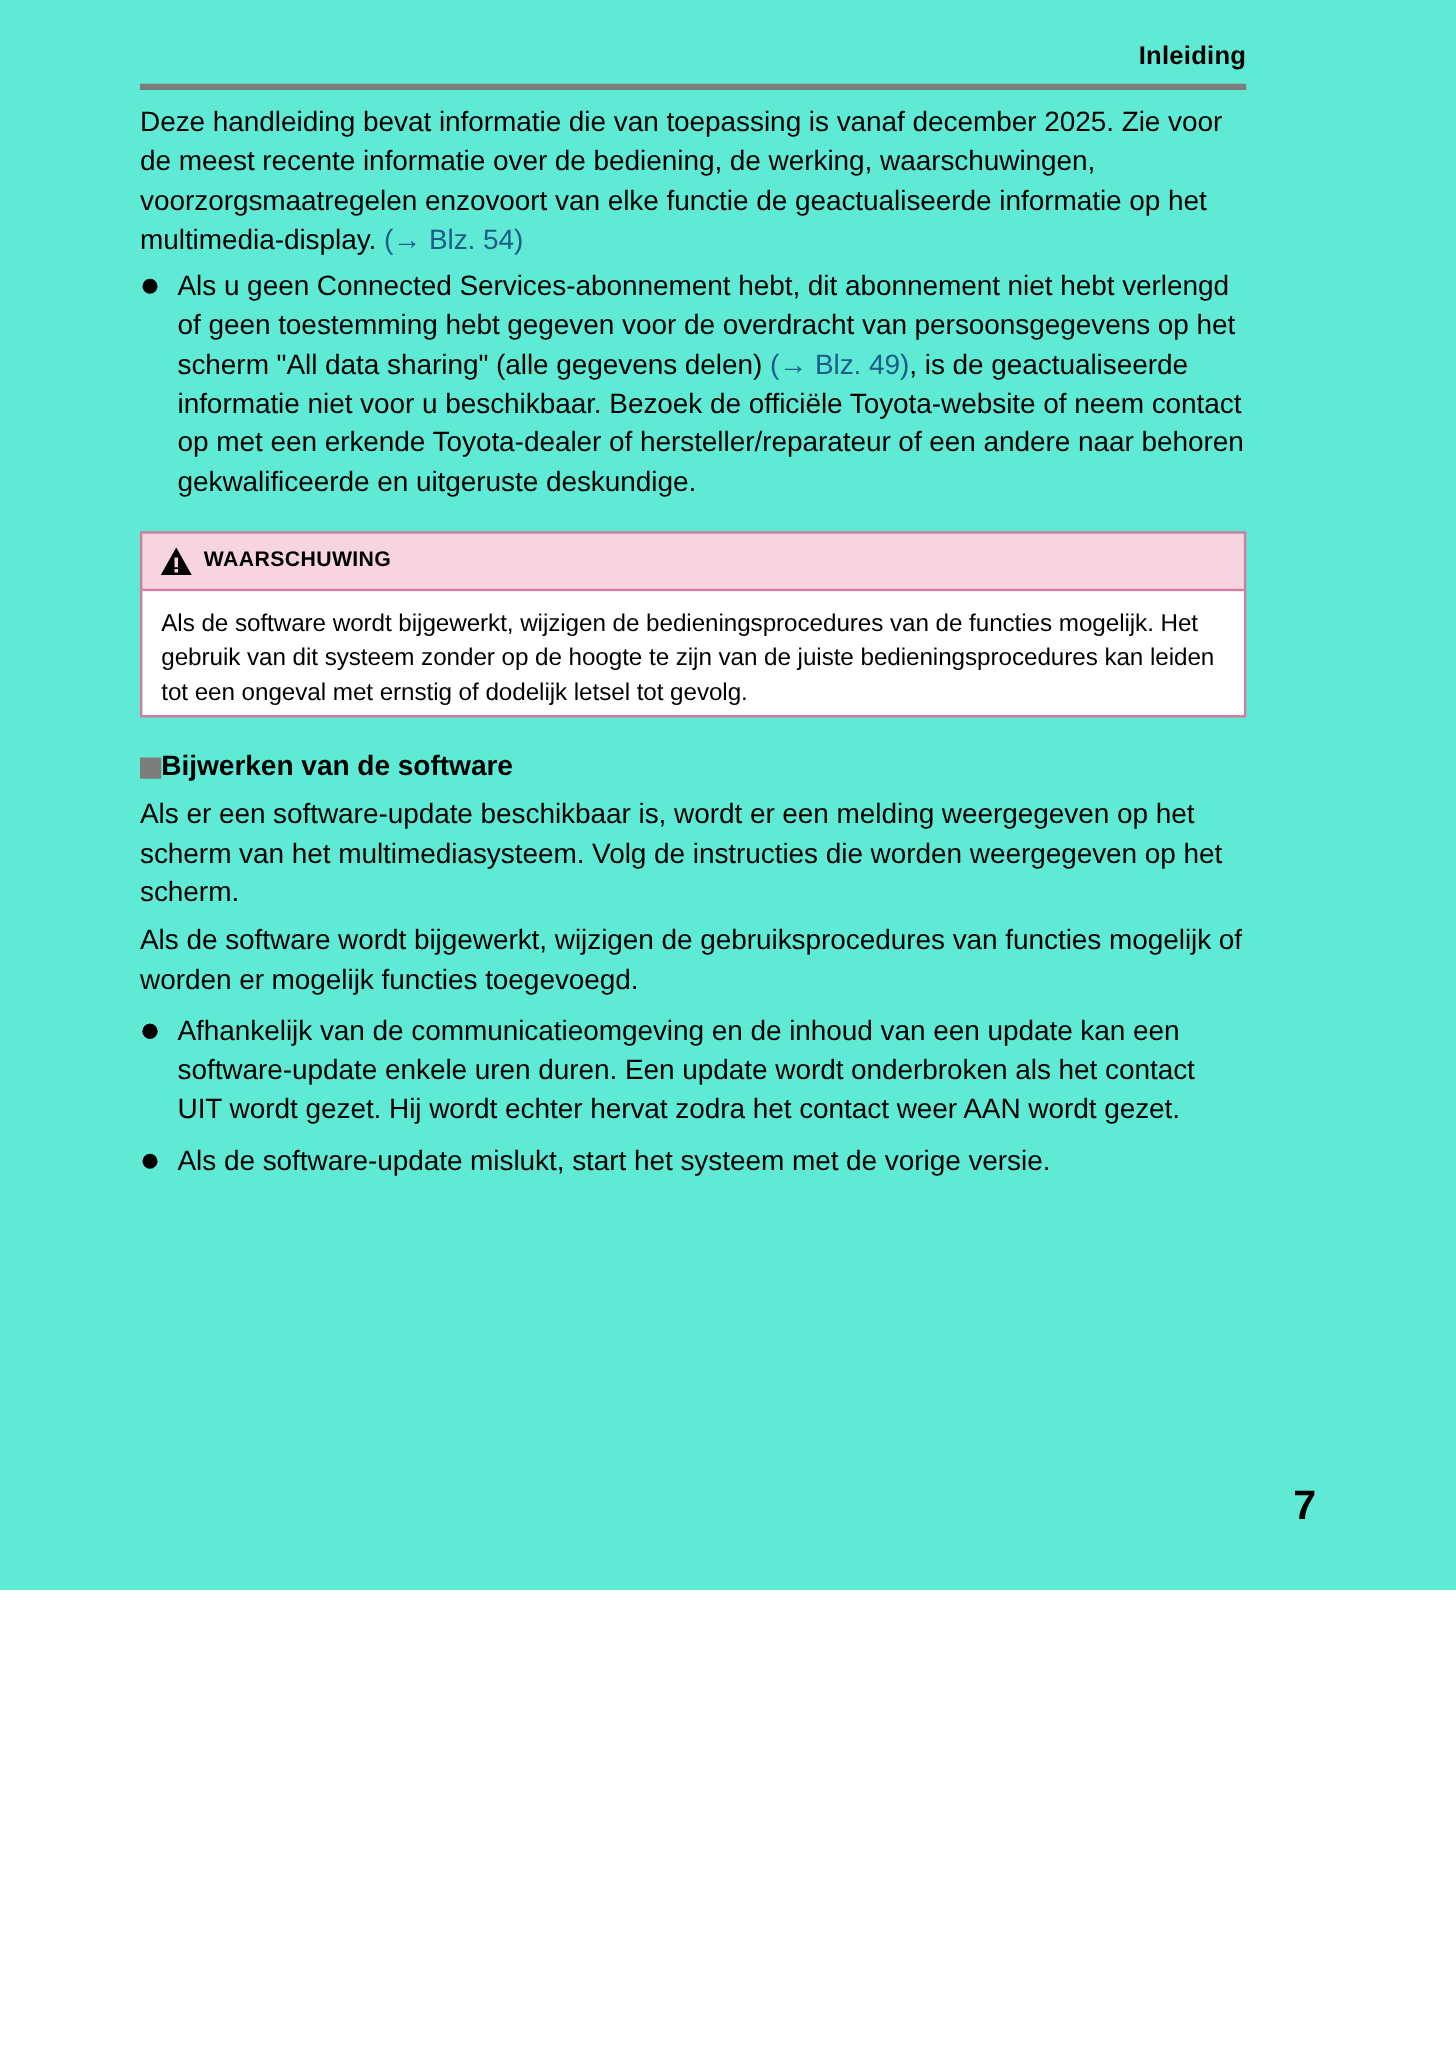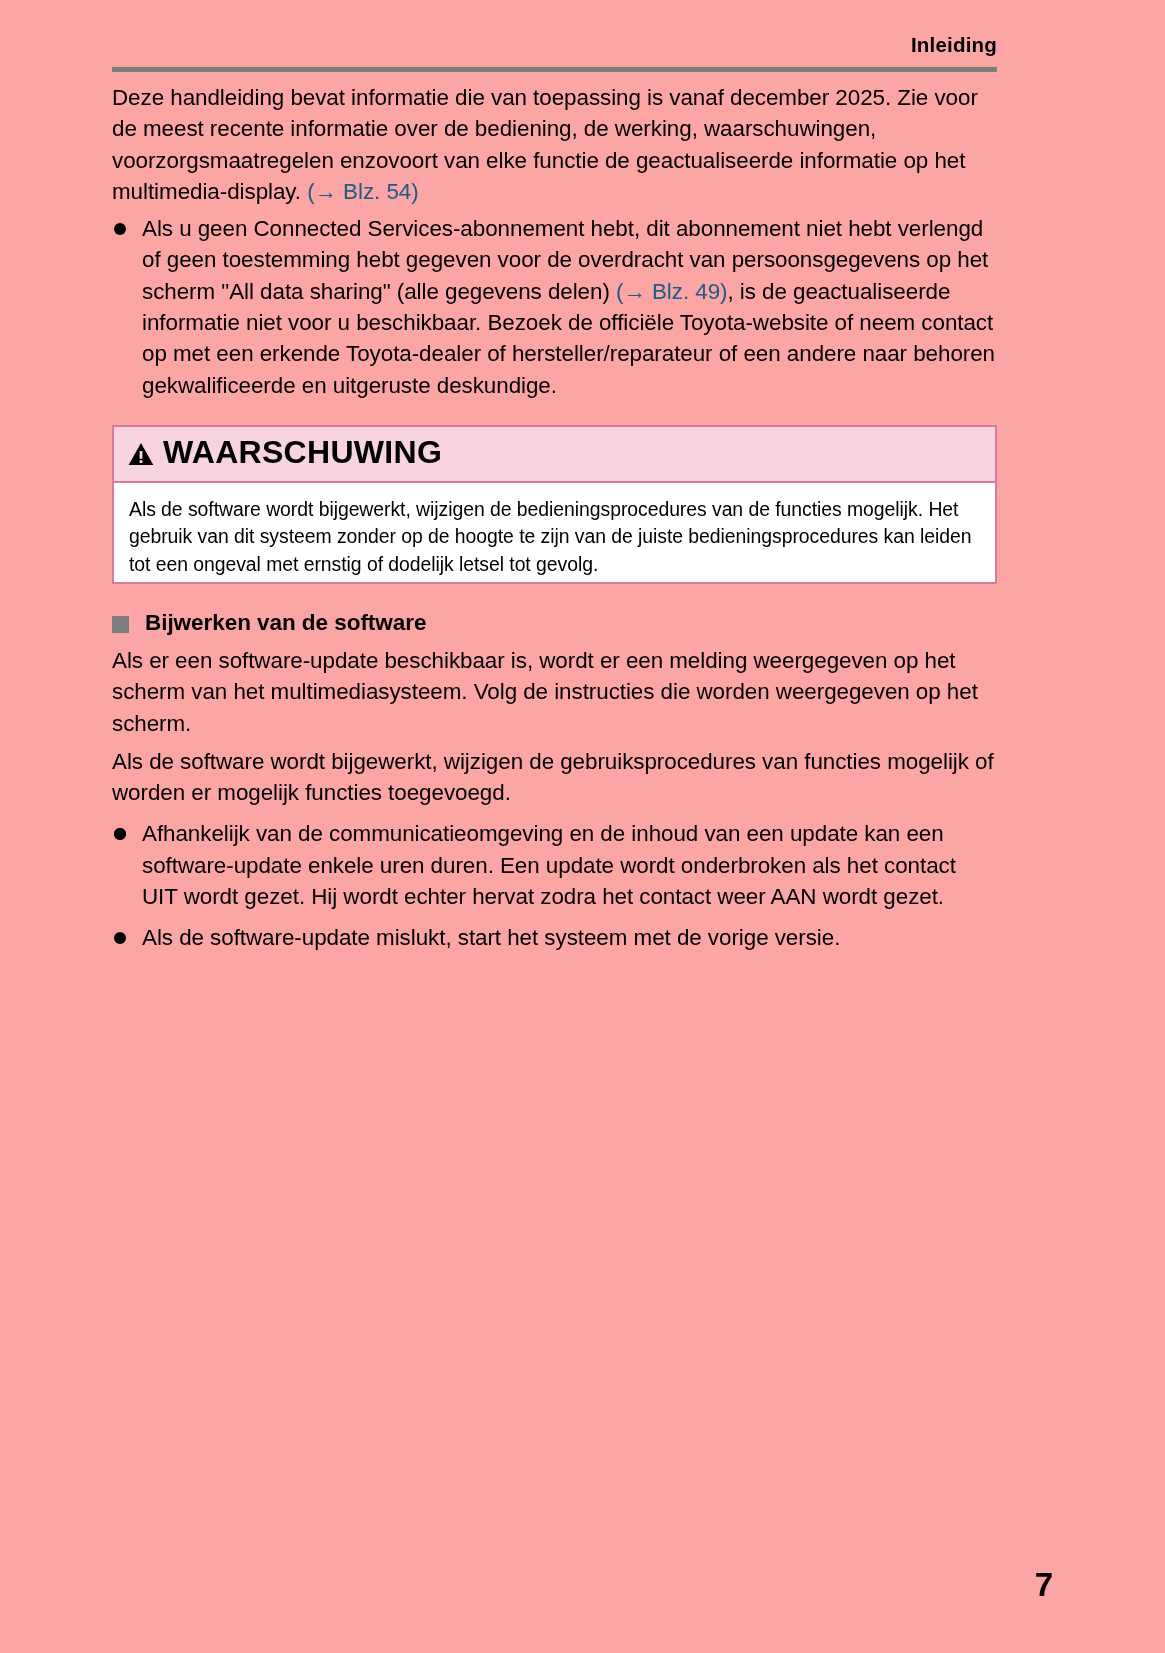--- a/index.html
+++ b/index.html
@@ -7,22 +7,22 @@
     padding: 0;
     background: #ffffff;
   }
   body {
     font-family: "Liberation Sans", sans-serif;
     color: #000000;
   }
   .page {
     position: relative;
     width: 1165px;
-    height: 1653px;
-    background: #fca5a5;
+    height: 1272px;
+    background: #5eead4;
     box-sizing: border-box;
     overflow: hidden;
   }
 
   
   .header {
     position: absolute;
     left: 112px;
     top: 34px;
     width: 885px;
@@ -105,41 +105,41 @@
   }
   .warning-tri {
     display: inline-block;
     width: 26px;
     height: 24px;
     flex: 0 0 auto;
     position: relative;
     top: 1px;
   }
   .warning-title {
-    font-size: 32px;
+    font-size: 17px;
     font-weight: bold;
     letter-spacing: 0.3px;
     line-height: 1.05;
   }
   .warning-body {
     background: #ffffff;
     padding: 13px 15px 4px 15px;
   }
   .warning-body p {
     margin: 0;
     font-size: 19.4px;
     line-height: 27.5px;
     letter-spacing: -0.05px;
   }
 
   
   .subhead {
     display: flex;
     align-items: center;
-    gap: 16px;
+    gap: 0;
     margin-top: 26px;
     margin-bottom: 9px;
   }
   .subhead-marker {
     width: 17px;
     height: 17px;
     background: #7d7d7d;
     flex: 0 0 auto;
     position: relative;
     top: 1px;

